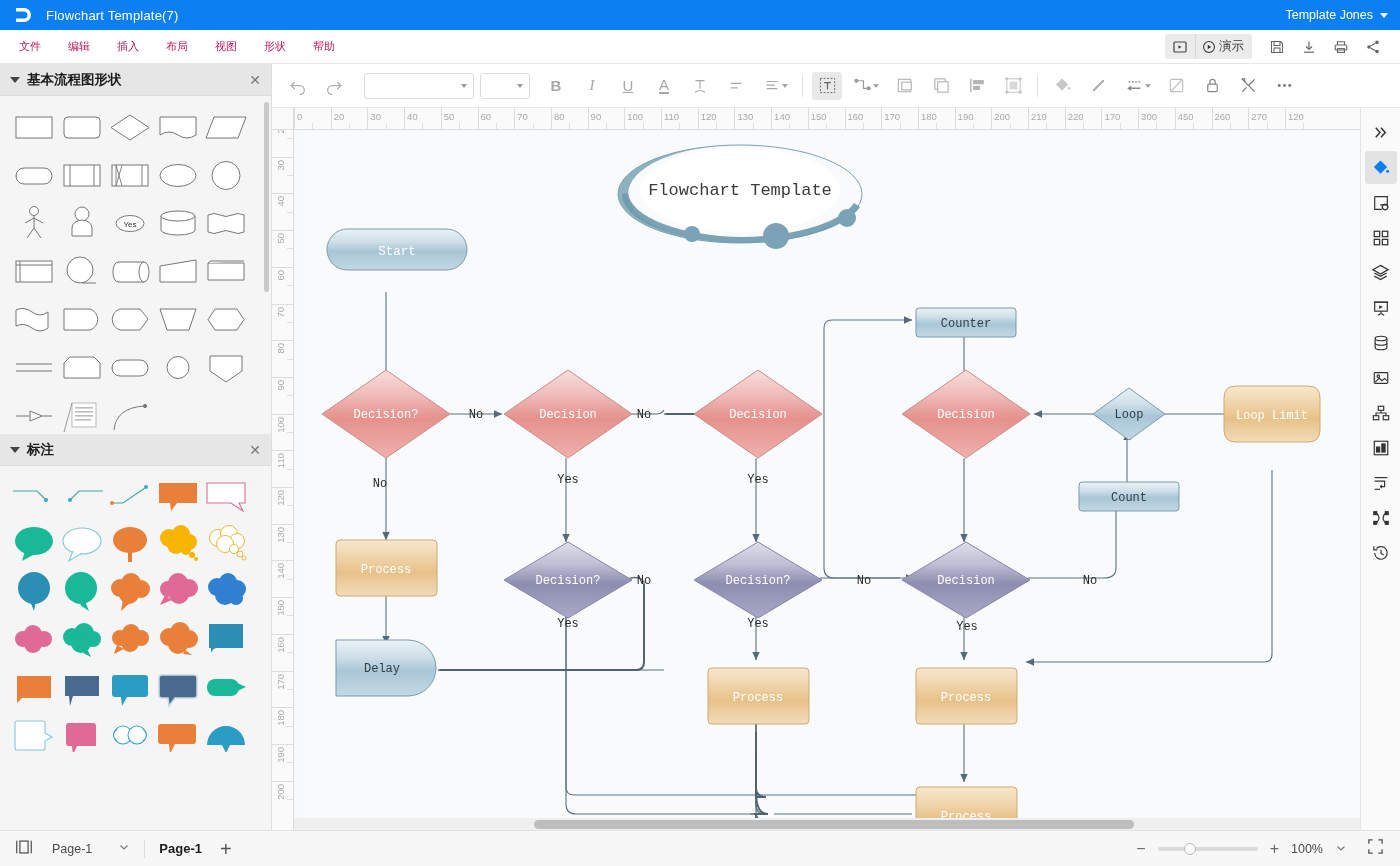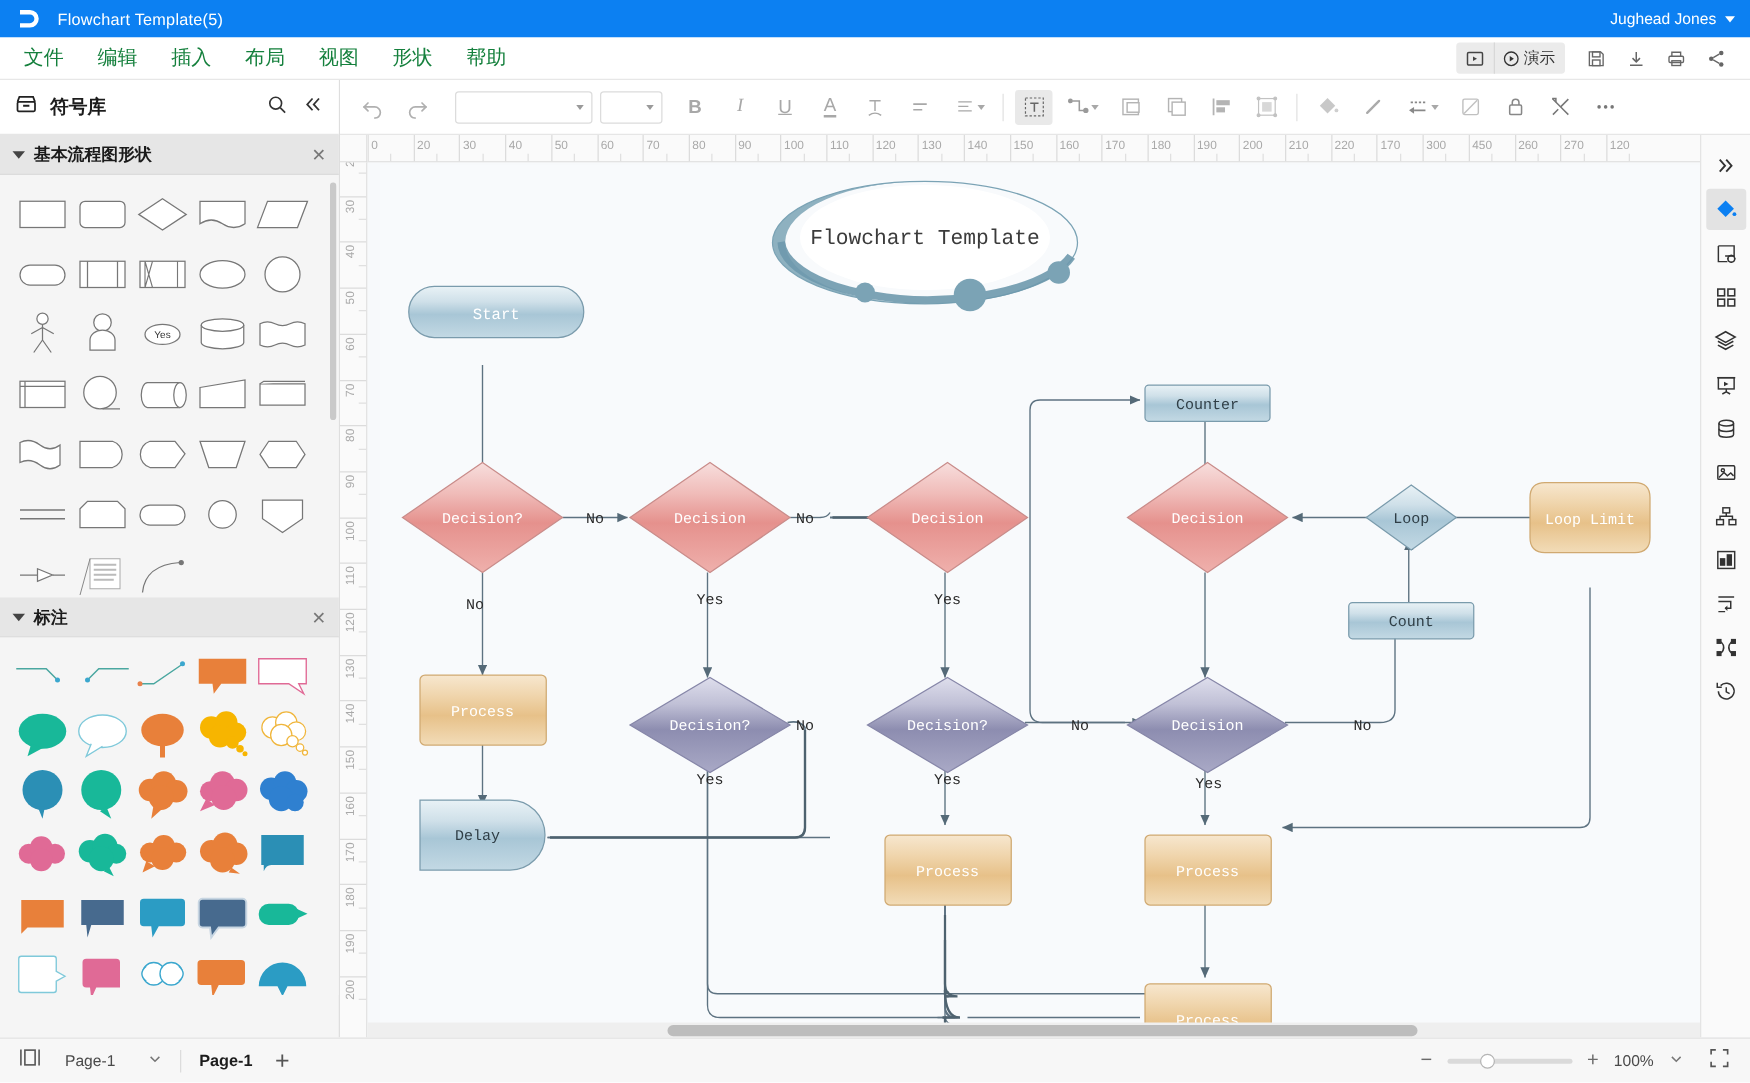--- a/index.html
+++ b/index.html
@@ -23,21 +23,21 @@
   .titlebar-right { margin-left: auto; display: flex; align-items: center; padding-right: 12px; gap: 7px; }
   .user-name { color: #ffffff; font-size: 12.5px; }
   .caret-down { width: 0; height: 0; border-left: 4px solid transparent; border-right: 4px solid transparent; border-top: 5px solid #ffffff; }
 
   
   .menubar {
     position: absolute; left: 0; top: 30px; width: 1400px; height: 34px;
     background: #ffffff; border-bottom: 1px solid #e7e7e7;
     display: flex; align-items: center;
   }
-  .menu-item { font-size: 16px; color: #15803d; padding: 4px 9px; margin-left: 9px; cursor: default; }
+  .menu-item { font-size: 11px; color: #be185d; padding: 4px 9px; margin-left: 9px; cursor: default; }
   .menu-item:first-child { margin-left: 10px; }
   .menubar-right { margin-left: auto; display: flex; align-items: center; gap: 2px; padding-right: 12px; }
   .mb-btn { width: 30px; height: 24px; display: flex; align-items: center; justify-content: center; border-radius: 2px; }
   .mb-group { display: flex; align-items: center; background: #ebebeb; border-radius: 3px; height: 25px; margin-right: 8px; }
   .mb-group .mb-btn { height: 25px; }
   .mb-present { display: flex; align-items: center; gap: 3px; padding: 0 8px 0 6px; height: 25px; font-size: 12.5px; color: #333; border-left: 1px solid #d8d8d8; }
 
   
   .leftpanel {
     position: absolute; left: 0; top: 64px; width: 272px; height: 766px;
@@ -142,23 +142,23 @@
 <body>
 
 <div id="app">
 
   <div class="titlebar">
     <div class="app-logo">
       <svg width="22" height="22" viewBox="0 0 22 22">
         <path d="M4 4 L12 4 A7 7 0 0 1 12 18 L4 18 L4 14.5 L12 14.5 A3.5 3.5 0 0 0 12 7.5 L4 7.5 Z" fill="#ffffff"></path>
       </svg>
     </div>
-    <div class="doc-title">Flowchart Template(5)</div>
+    <div class="doc-title">Flowchart Template(7)</div>
     <div class="titlebar-right">
-      <span class="user-name">Jughead Jones</span>
+      <span class="user-name">Template Jones</span>
       <span class="caret-down"></span>
     </div>
   </div>
 
   <div class="menubar">
     <div class="menu-item">文件</div>
     <div class="menu-item">编辑</div>
     <div class="menu-item">插入</div>
     <div class="menu-item">布局</div>
     <div class="menu-item">视图</div>
@@ -207,44 +207,20 @@
           <circle cx="12" cy="3.4" r="1.8" fill="#666" stroke="none"></circle>
           <circle cx="4" cy="8" r="1.8" fill="#666" stroke="none"></circle>
           <circle cx="12" cy="12.6" r="1.8" fill="#666" stroke="none"></circle>
           <path d="M5.6 7.1 L10.4 4.3 M5.6 8.9 L10.4 11.7"></path>
         </svg>
       </div>
     </div>
   </div>
 
   <div class="leftpanel">
-    <div class="lp-header">
-      <span>
-        <svg width="18" height="18" viewBox="0 0 18 18" fill="none" stroke="#222" stroke-width="1.4">
-          <rect x="2" y="7.5" width="14" height="7.5" rx="1"></rect>
-          <path d="M2 7.5 L3.5 3.5 h11 L16 7.5"></path>
-          <path d="M6.5 10.5 h5" stroke-width="1.6"></path>
-        </svg>
-      </span>
-      <span class="lp-title">符号库</span>
-      <span class="lp-header-right">
-        <span>
-          <svg width="17" height="17" viewBox="0 0 18 18" fill="none" stroke="#333" stroke-width="1.4">
-            <circle cx="8" cy="8" r="5"></circle>
-              <path d="M11.8 11.8 L16 16"></path>
-          </svg>
-        </span>
-        <span>
-          <svg width="17" height="17" viewBox="0 0 18 18" fill="none" stroke="#333" stroke-width="1.5">
-            <path d="M8.5 4 L4 9 L8.5 14"></path>
-              <path d="M14 4 L9.5 9 L14 14"></path>
-          </svg>
-        </span>
-      </span>
-    </div>
 
     <div class="sec-header">
       <span class="sec-tri"></span>
       <span class="sec-title">基本流程图形状</span>
       <span class="sec-close">✕</span>
     </div>
 
     <div class="basic-scroll">
       <div class="shape-grid">
 

